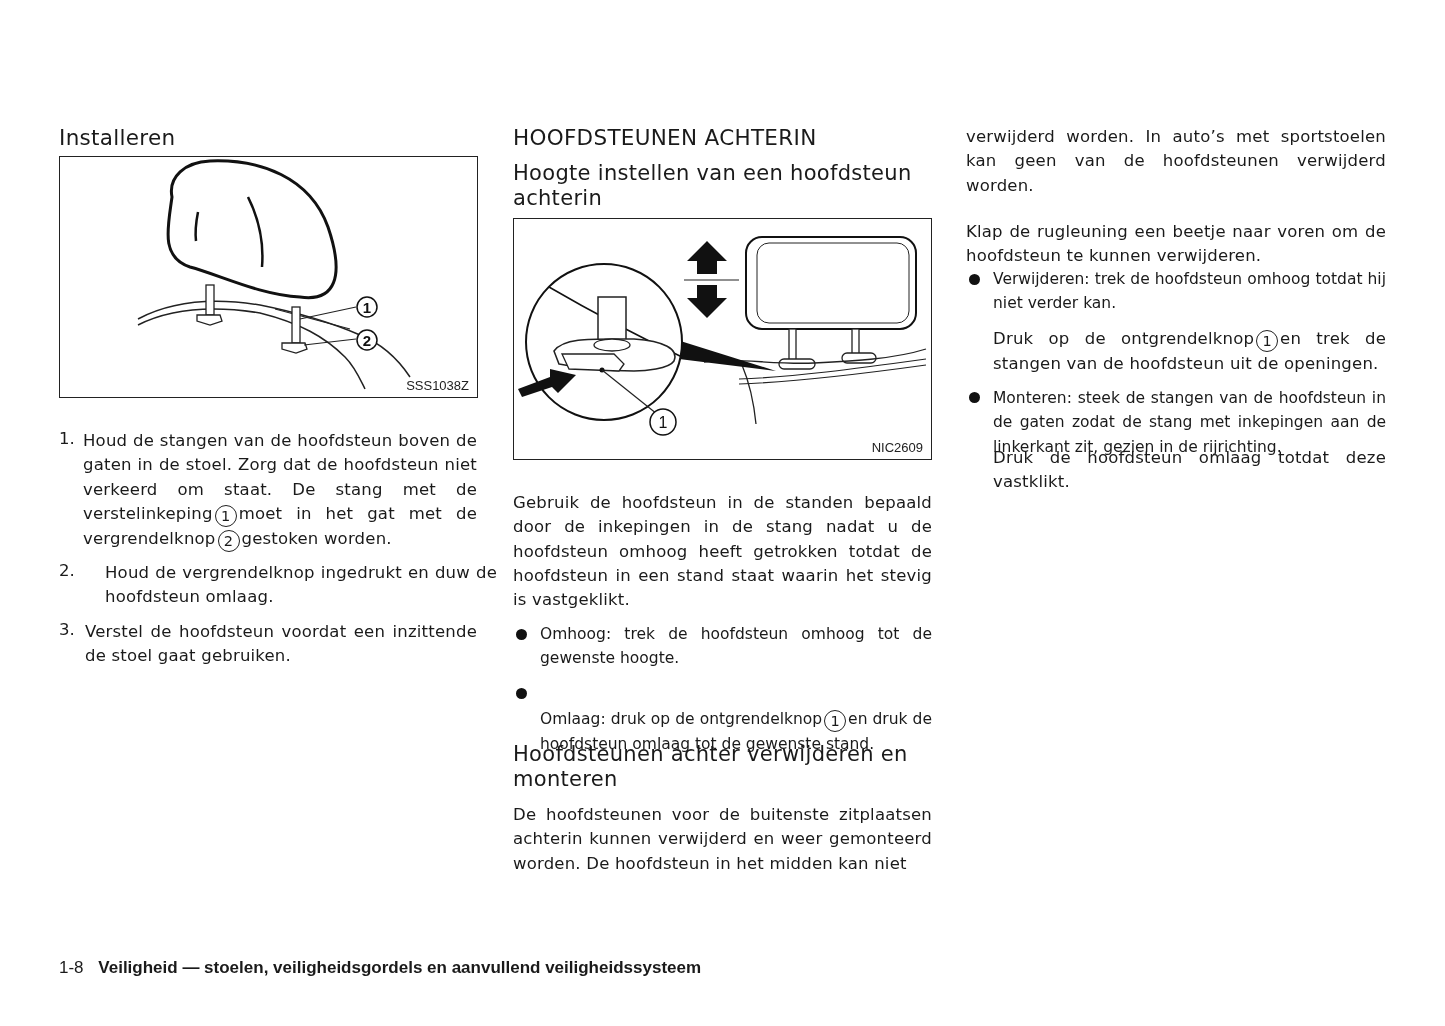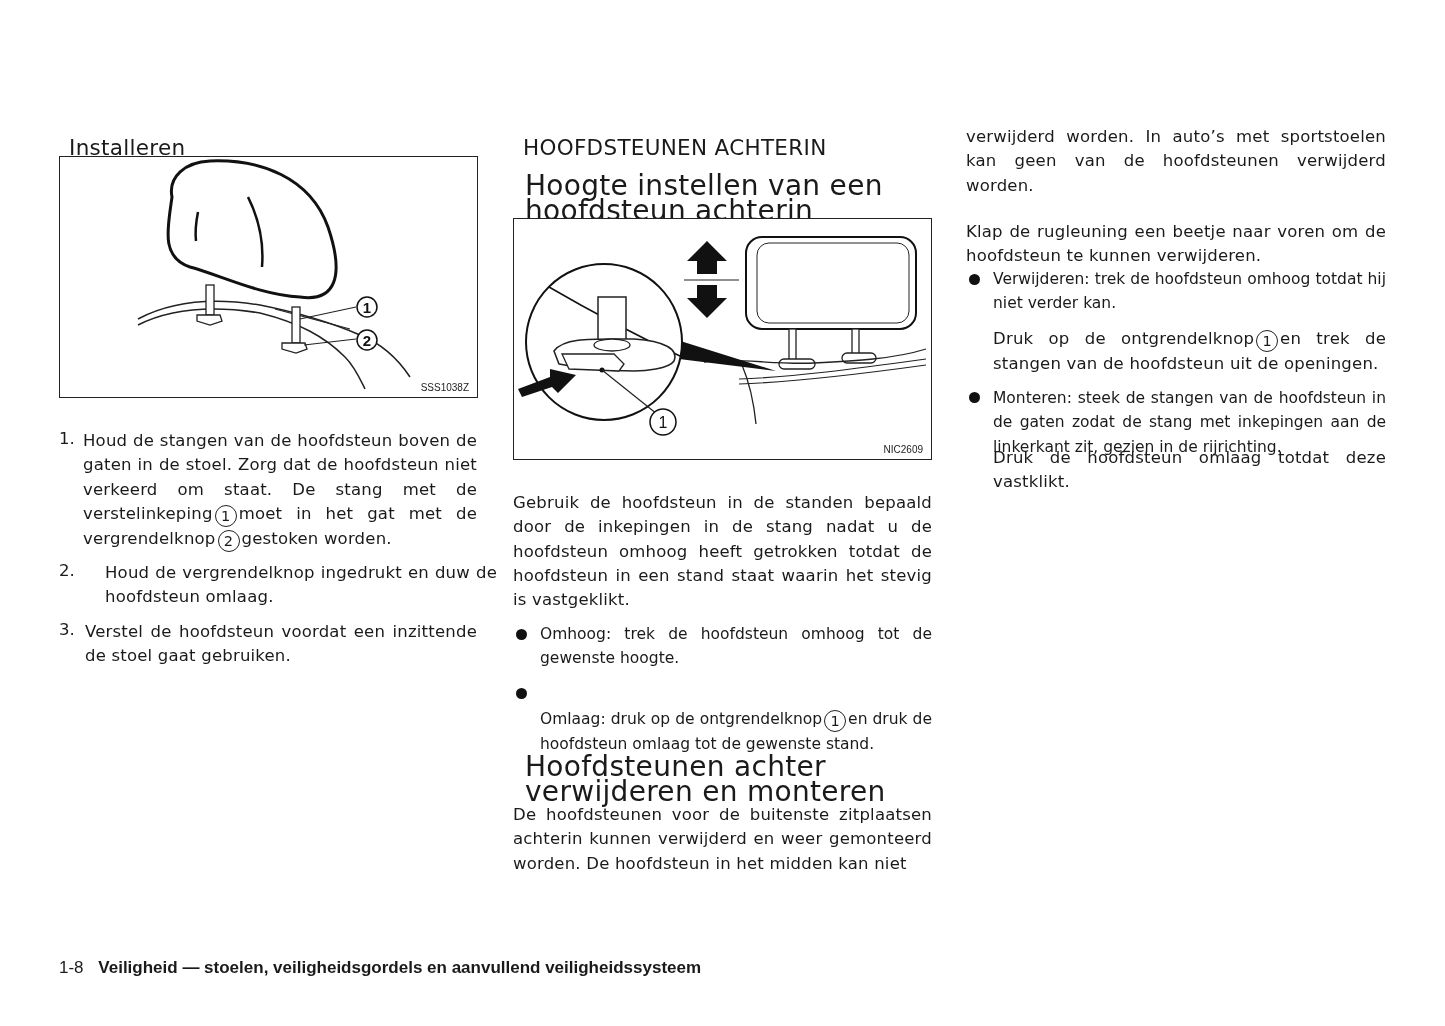--- a/index.html
+++ b/index.html
@@ -1,23 +1,23 @@
 <!DOCTYPE html>
 <html><head>
 <meta charset="utf-8">
 <style>
   html, body { margin:0; padding:0; background:#ffffff; }
   body { width:1445px; height:1026px; position:relative; overflow:hidden;
          font-family:"DejaVu Sans", "Liberation Sans", sans-serif; color:#1a1a1a; }
-  .h-section { position:absolute; font-size:21.5px; letter-spacing:0.3px; line-height:26px; font-weight:normal; margin:10px; }
-  .h-sub { position:absolute; font-size:28px; line-height:25px; letter-spacing:0.3px; font-weight:normal; margin:12px; }
+  .h-section { position:absolute; font-size:21.5px; letter-spacing:0.3px; line-height:26px; font-weight:normal; margin:0; }
+  .h-sub { position:absolute; font-size:21px; line-height:25px; letter-spacing:0.3px; font-weight:normal; margin:0; }
   .p { position:absolute; font-size:16.5px; line-height:24.3px; letter-spacing:0.2px; text-align:justify; margin:0; }
   .p.narrow { font-size:15.5px; letter-spacing:0; }
   .figure { position:absolute; border:1.5px solid #222; background:#fff; }
-  .fig-code { position:absolute; right:8px; bottom:4px; font-family:"Liberation Sans", sans-serif; font-size:10px; color:#222; }
+  .fig-code { position:absolute; right:8px; bottom:4px; font-family:"Liberation Sans", sans-serif; font-size:13px; color:#222; }
   .num { position:absolute; font-size:16.5px; }
   .bullet { position:absolute; width:11px; height:11px; border-radius:50%; background:#111; }
   .circ { display:inline-block; width:20px; height:20px; border:1.3px solid #222; border-radius:50%;
           text-align:center; line-height:20px; font-size:14.5px; vertical-align:-2px; margin:0 2px; box-sizing:content-box; }
   .footer { position:absolute; left:59px; top:958px; font-size:17px; font-family:"Liberation Sans", sans-serif; }
   .footer .pg { font-weight:normal; margin-right:10px; }
   .footer .title { font-weight:bold; }
   svg { display:block; }
 </style>
 </head>

